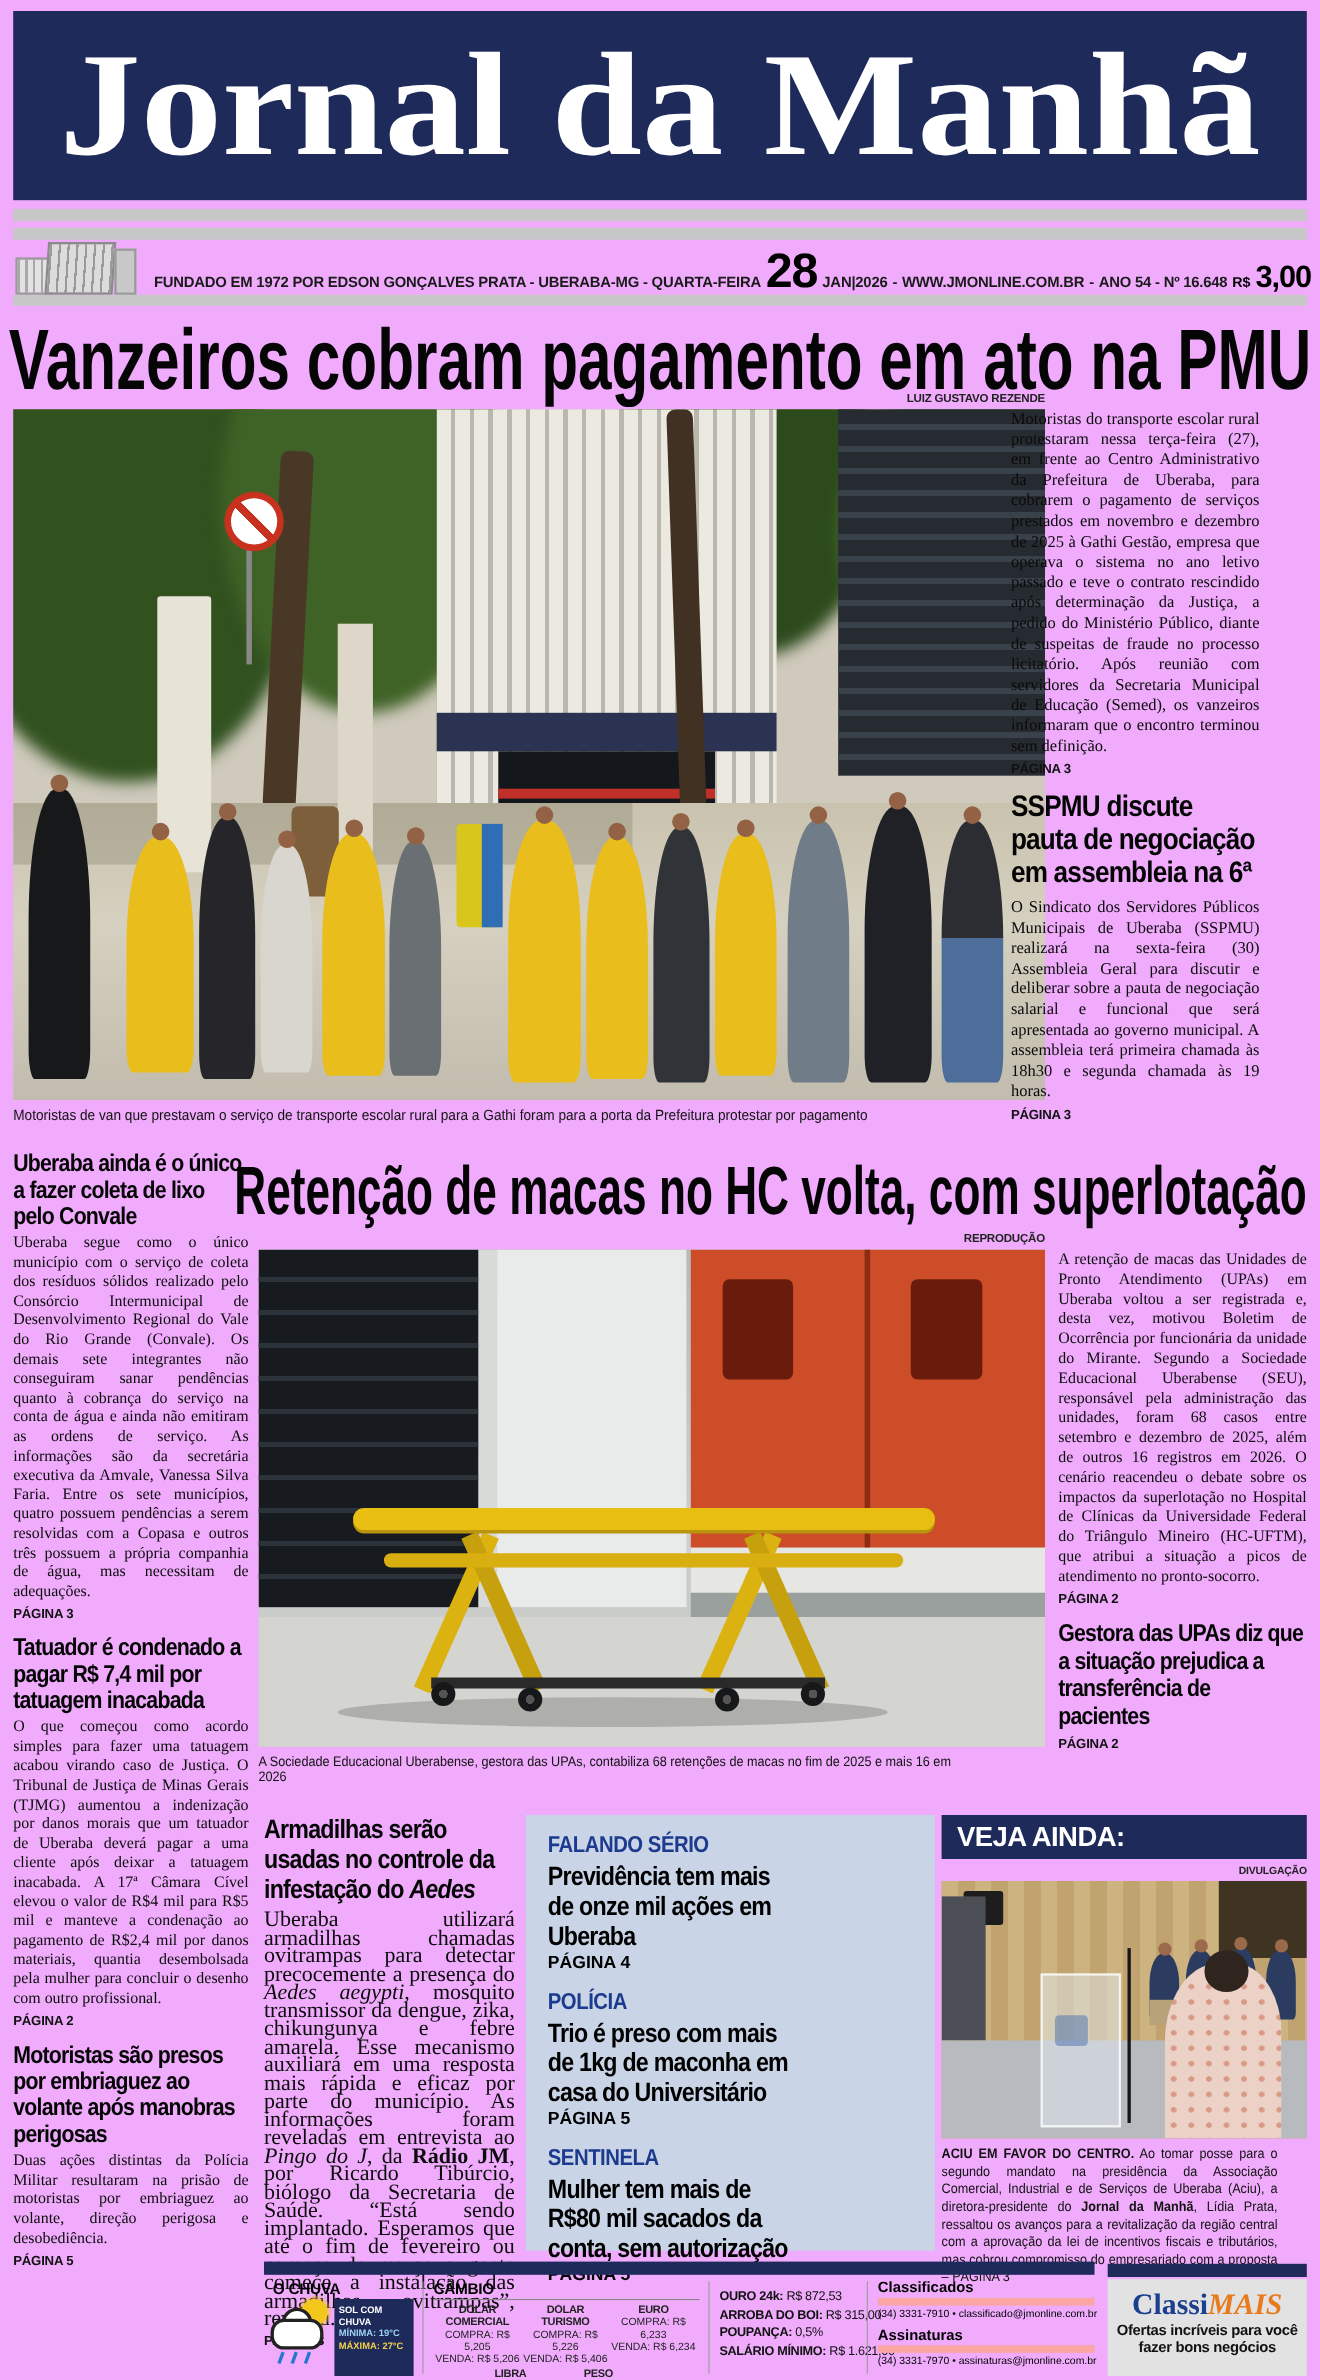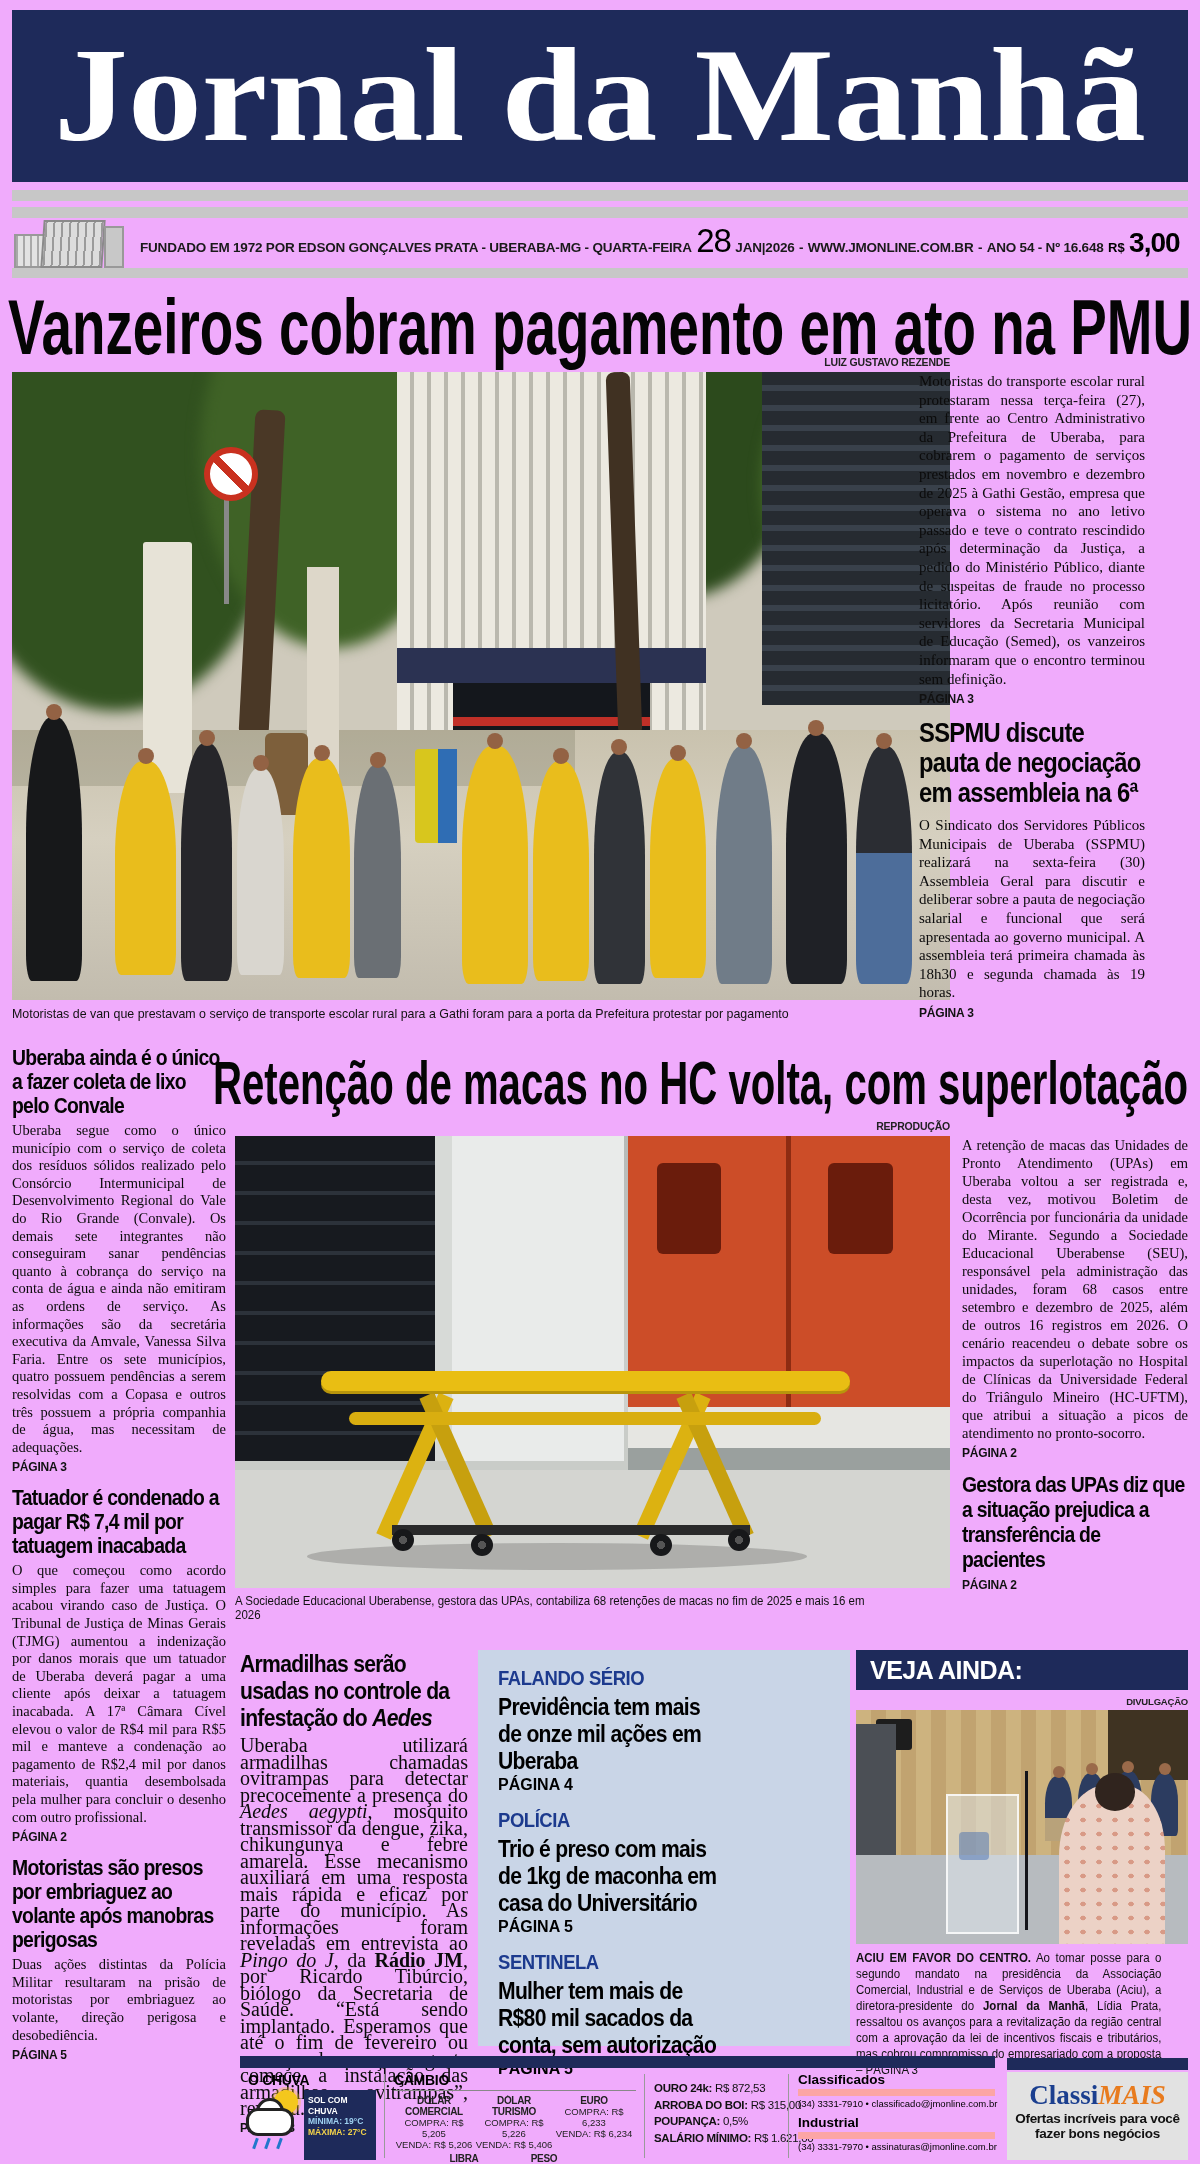--- a/index.html
+++ b/index.html
@@ -5,21 +5,21 @@
   html,body{margin:0;padding:0;background:#e9e9e9;}
   .page{position:relative;width:1200px;height:2164px;background:#f0abfc;overflow:hidden;
         font-family:"Liberation Sans",sans-serif;color:#000;}
   .abs{position:absolute;}
   
   .masthead{left:12px;top:10px;width:1176px;height:172px;background:#1e2a5a;}
   .gbar{left:12px;width:1176px;background:#c7c7c7;}
   .infobar{left:140px;top:222px;width:1050px;height:44px;white-space:nowrap;}
   .infobar span{vertical-align:baseline;}
   .inf-txt{font-size:13.5px;font-weight:700;letter-spacing:-0.2px;color:#1a1a1a;}
-  .inf-day{font-size:33px;font-weight:400;letter-spacing:-1px;}
+  .inf-day{font-size:44px;font-weight:700;letter-spacing:-1px;}
   .inf-cur{font-size:13px;font-weight:700;}
   .inf-price{font-size:28px;font-weight:700;letter-spacing:-1px;}
   .hqicon{left:14px;top:220px;width:112px;height:46px;}
   .hqicon div{position:absolute;}
   
   .serif{font-family:"Liberation Serif",serif;text-align:justify;color:#0b0b0b;}
   .hl{font-weight:700;letter-spacing:-0.8px;line-height:1.1;color:#050505;}
   .cx{transform:scaleX(.88);transform-origin:0 0;width:113.6%;}
   .cx92{transform:scaleX(.92);transform-origin:0 0;width:108.7%;}
   .pr{font-weight:700;font-size:12px;letter-spacing:-0.2px;color:#111;margin:4px 0 12px;}
@@ -290,21 +290,21 @@
     <div class="ind-row"><b>OURO 24k:</b><span> R$ 872,53</span></div>
     <div class="ind-row"><b>ARROBA DO BOI:</b><span> R$ 315,00</span></div>
     <div class="ind-row"><b>POUPANÇA:</b><span> 0,5%</span></div>
     <div class="ind-row"><b>SALÁRIO MÍNIMO:</b><span> R$ 1.621,00</span></div>
   </div>
   <div class="abs vdiv" style="left:788px;top:2074px;height:84px;"></div>
 
   <div class="abs" style="left:798px;top:2072px;width:197px;">
     <div class="cont-h">Classificados</div>
     <div class="cont-l">(34) 3331-7910 • classificado@jmonline.com.br</div>
-    <div class="cont-h">Industrial</div>
+    <div class="cont-h">Assinaturas</div>
     <div class="cont-l">(34) 3331-7970 • assinaturas@jmonline.com.br</div>
   </div>
 
   <div class="abs classibox">
     <div style="margin-top:8px;"><span class="classi1">Classi</span><span class="classi2">MAIS</span></div>
     <div class="classitag">Ofertas incríveis para você fazer bons negócios</div>
   </div>
 
 </div>
 

